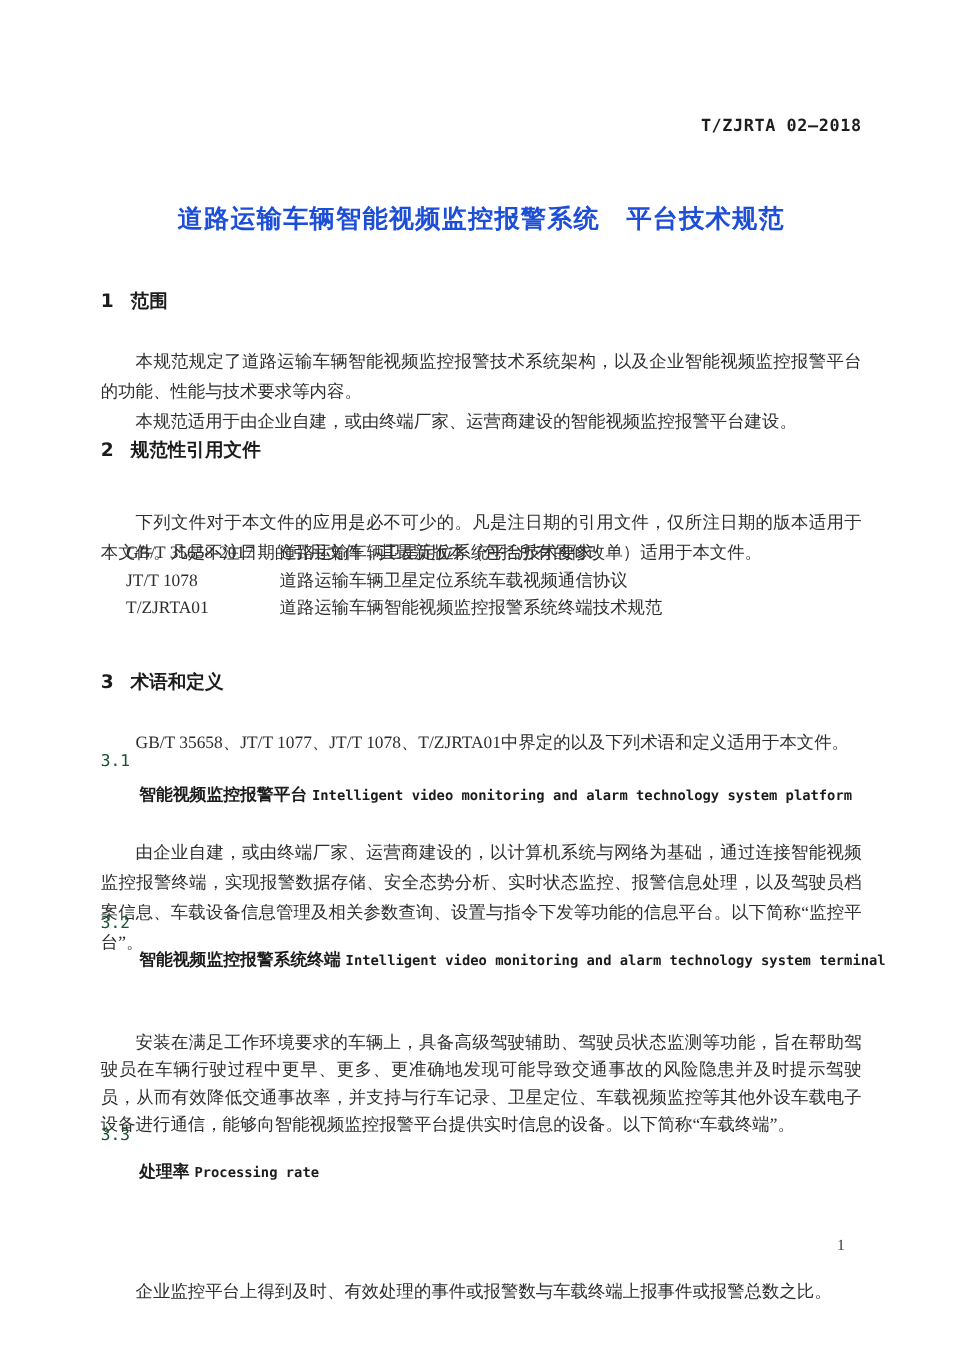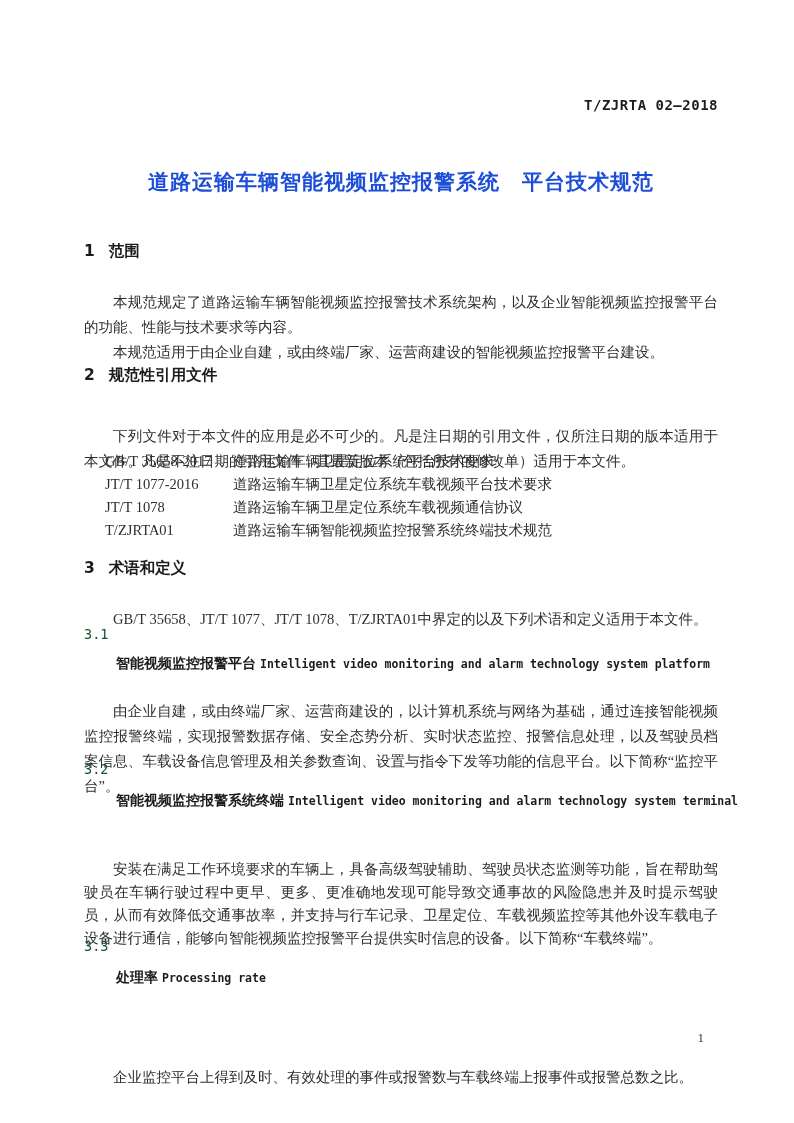--- a/index.html
+++ b/index.html
@@ -141,24 +141,20 @@
       <span class="h-num">2</span><span class="h-title">规范性引用文件</span>
     </div>
     <p class="b para s2intro">下列文件对于本文件的应用是必不可少的。凡是注日期的引用文件，仅所注日期的版本适用于本文件。凡是不注日期的引用文件，其最新版本（包括所有的修改单）适用于本文件。</p>
 
     <div class="b refs">
       <div class="ref-row">
         <span class="ref-code">GB/T 35658-2017</span>
         <span class="ref-title">道路运输车辆卫星定位系统平台技术要求</span>
       </div>
       <div class="ref-row">
-        <span class="ref-code">JT/T 1077-2016</span>
-        <span class="ref-title">道路运输车辆卫星定位系统车载视频平台技术要求</span>
-      </div>
-      <div class="ref-row">
         <span class="ref-code">JT/T 1078</span>
         <span class="ref-title">道路运输车辆卫星定位系统车载视频通信协议</span>
       </div>
       <div class="ref-row">
         <span class="ref-code">T/ZJRTA01</span>
         <span class="ref-title">道路运输车辆智能视频监控报警系统终端技术规范</span>
       </div>
     </div>
 
     <div class="b sec-h h3">

